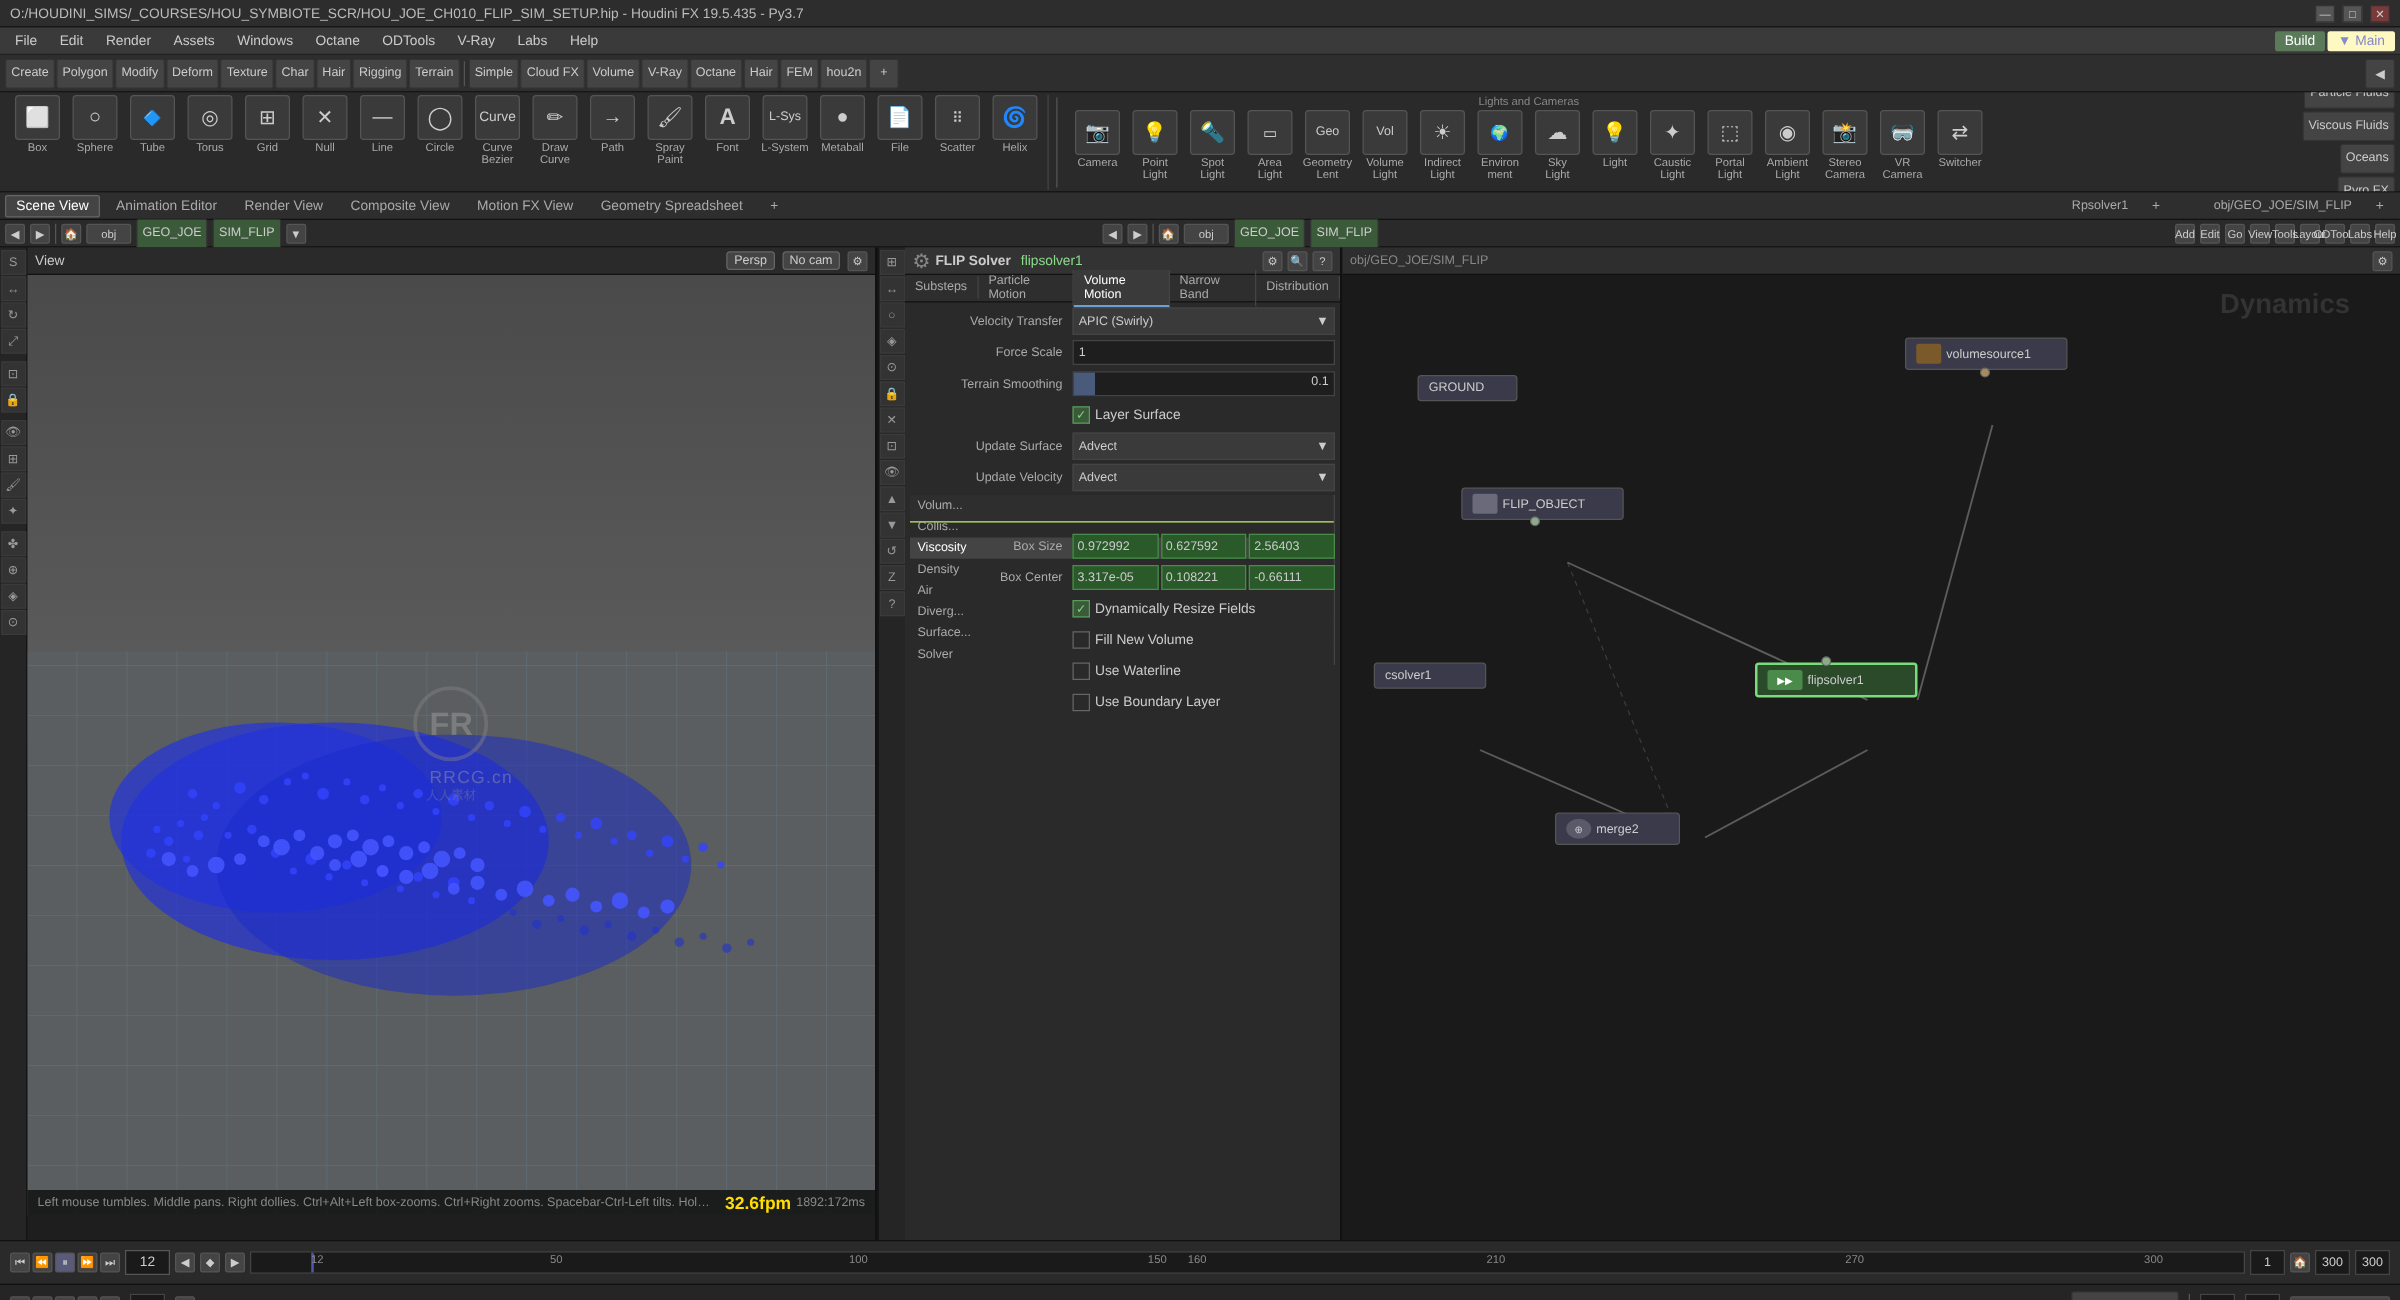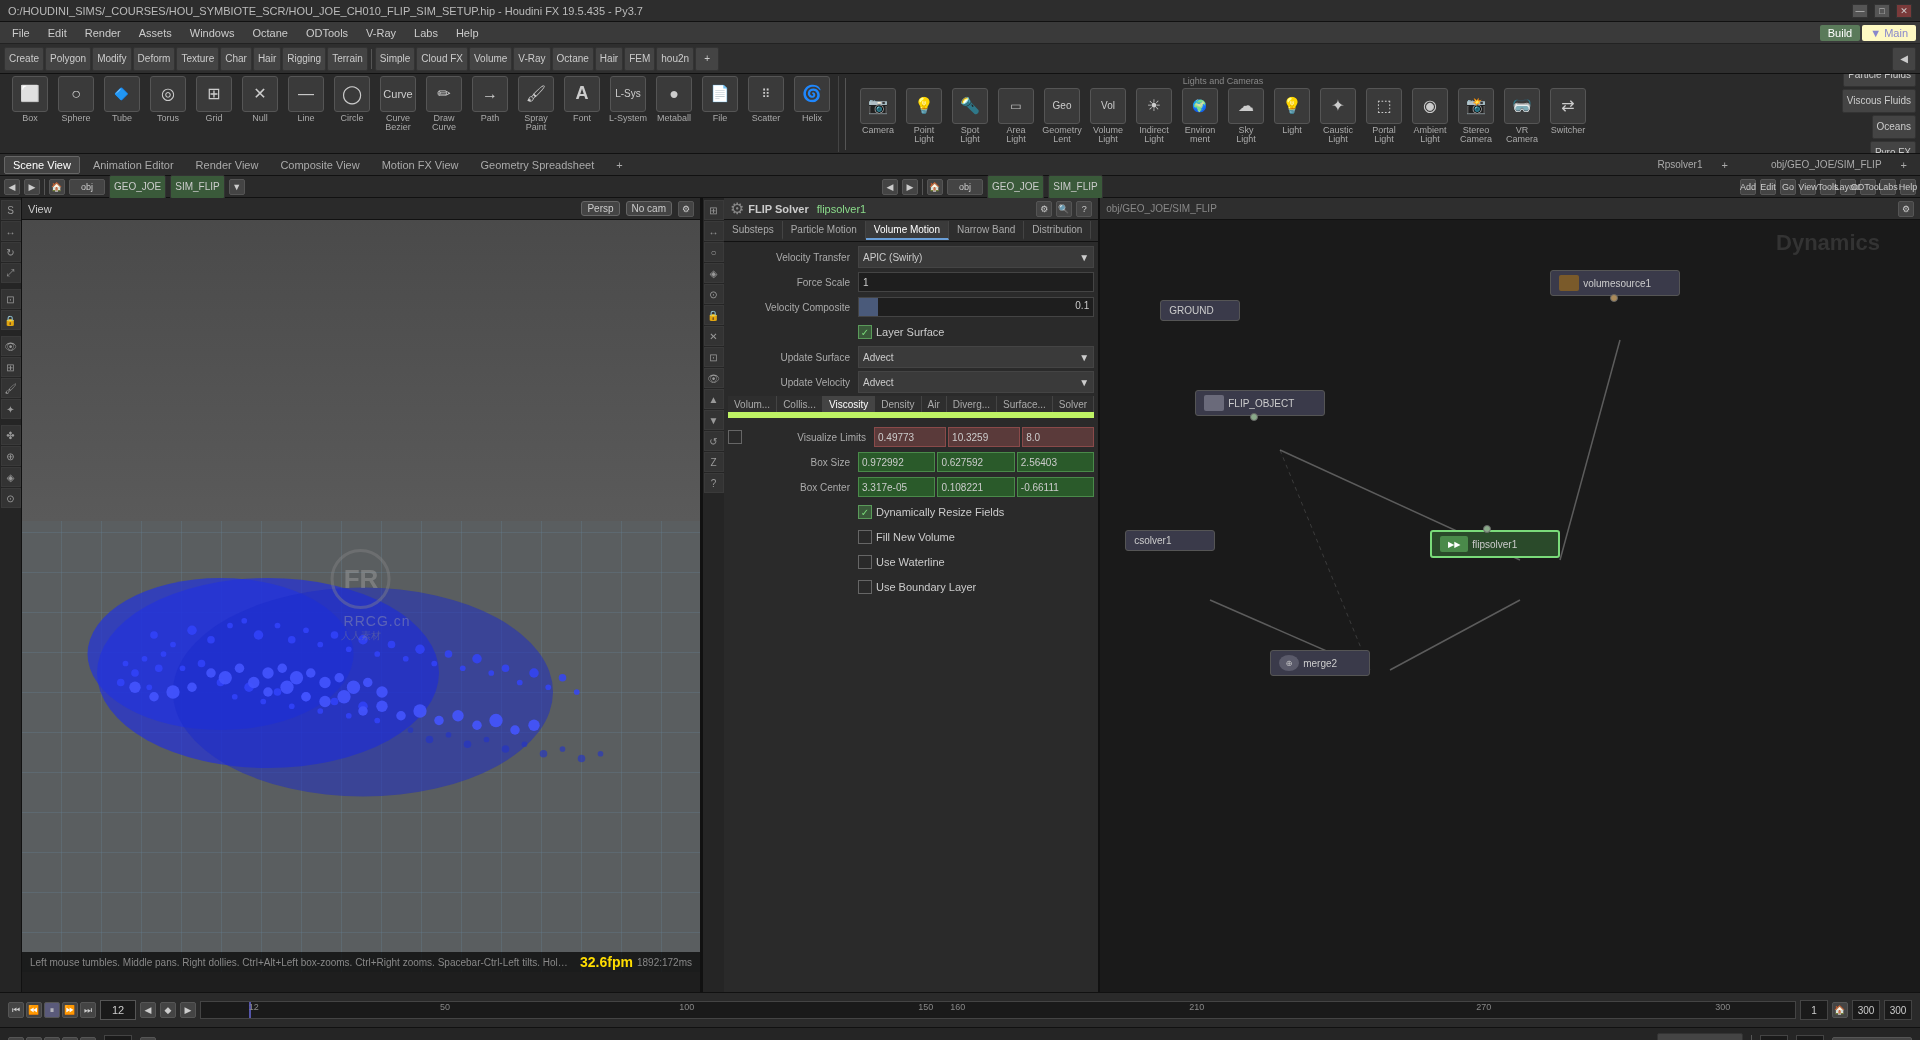--- a/index.html
+++ b/index.html
@@ -59,21 +59,21 @@
     .param-row { display: flex; align-items: center; margin-bottom: 3px; min-height: 22px; }
     .param-label { width: 130px; color: #aaa; font-size: 10px; text-align: right; padding-right: 8px; flex-shrink: 0; }
     .param-value { flex: 1; background: #1e1e1e; border: 1px solid #444; height: 20px; color: #ccc; font-size: 10px; padding: 0 4px; }
     .param-dropdown { flex: 1; background: #3a3a3a; border: 1px solid #444; height: 22px; color: #ccc; font-size: 10px; padding: 0 4px; display: flex; align-items: center; justify-content: space-between; cursor: pointer; }
     .param-checkbox { display: flex; align-items: center; gap: 4px; }
     .checkbox-box { width: 14px; height: 14px; background: #2a2a2a; border: 1px solid #666; display: flex; align-items: center; justify-content: center; cursor: pointer; }
     .checkbox-checked { background: #3a5a3a; border-color: #5a9a5a; }
     .check-mark { color: #7adb7a; font-size: 10px; }
 
     
-    #sub-tabs { height: 22px; background: #2e2e2e; display: flex; border-bottom: 6px solid #bef264; }
+    #sub-tabs { height: 22px; background: #2e2e2e; display: flex; border-bottom: 1px solid #bef264; flex-direction: column; }
     .sub-tab { padding: 3px 6px; cursor: pointer; color: #aaa; font-size: 10px; border-right: 1px solid #444; }
     .sub-tab.active { background: #444; color: #fff; }
 
     
     #right-panel { flex: 1; background: #1a1a1a; display: flex; flex-direction: column; }
     #right-panel-header { height: 22px; background: #2e2e2e; display: flex; align-items: center; padding: 0 6px; gap: 4px; border-bottom: 1px solid #111; }
     #node-graph { flex: 1; position: relative; background: #1a1a1a; overflow: hidden; }
     .node-box { position: absolute; background: #3a3a3a; border: 1px solid #555; border-radius: 3px; padding: 4px 8px; font-size: 10px; color: #ccc; cursor: pointer; white-space: nowrap; }
     .node-box.green-sel { border-color: #7adb7a; }
     .node-connector { position: absolute; width: 8px; height: 8px; border-radius: 50%; background: #aaa; border: 1px solid #666; }
@@ -581,21 +581,21 @@
           <span>▼</span>
         </div>
       </div>
 
       <div class="param-row">
         <div class="param-label">Force Scale</div>
         <input class="param-value" value="1" style="">
       </div>
 
       <div class="param-row">
-        <div class="param-label">Velocity Composite</div>
+        <div class="param-label">Terrain Smoothing</div>
         <div style="flex:1;position:relative;">
           <div style="height:20px;background:#1e1e1e;border:1px solid #444;position:relative;">
             <div style="height:100%;width:8%;background:#4a5a7a;"></div>
             <span style="position:absolute;right:4px;top:2px;font-size:10px;color:#ccc;">0.1</span>
           </div>
         </div>
       </div>
 
       <div class="param-row">
         <div class="param-label"></div>
@@ -629,31 +629,20 @@
         <div class="sub-tab active">Viscosity</div>
         <div class="sub-tab">Density</div>
         <div class="sub-tab">Air</div>
         <div class="sub-tab">Diverg...</div>
         <div class="sub-tab">Surface...</div>
         <div class="sub-tab">Solver</div>
       </div>
 
       <div style="height:8px;"></div>
 
-      <div class="param-row">
-        <div style="width:14px;margin-right:2px;">
-          <div class="checkbox-box"></div>
-        </div>
-        <div class="param-label">Visualize Limits</div>
-        <div style="display:flex;gap:2px;flex:1;">
-          <div style="background:#5a3a3a;border:1px solid #8a4a4a;height:20px;flex:1;display:flex;align-items:center;padding:0 3px;font-size:10px;color:#ccc;">0.49773</div>
-          <div style="background:#5a3a3a;border:1px solid #8a4a4a;height:20px;flex:1;display:flex;align-items:center;padding:0 3px;font-size:10px;color:#ccc;">10.3259</div>
-          <div style="background:#5a3a3a;border:1px solid #8a4a4a;height:20px;flex:1;display:flex;align-items:center;padding:0 3px;font-size:10px;color:#ccc;">8.0</div>
-        </div>
-      </div>
 
       <div class="param-row">
         <div class="param-label">Box Size</div>
         <div style="display:flex;gap:2px;flex:1;">
           <div class="green-input" style="flex:1;display:flex;align-items:center;">0.972992</div>
           <div class="green-input" style="flex:1;display:flex;align-items:center;">0.627592</div>
           <div class="green-input" style="flex:1;display:flex;align-items:center;">2.56403</div>
         </div>
       </div>
 

